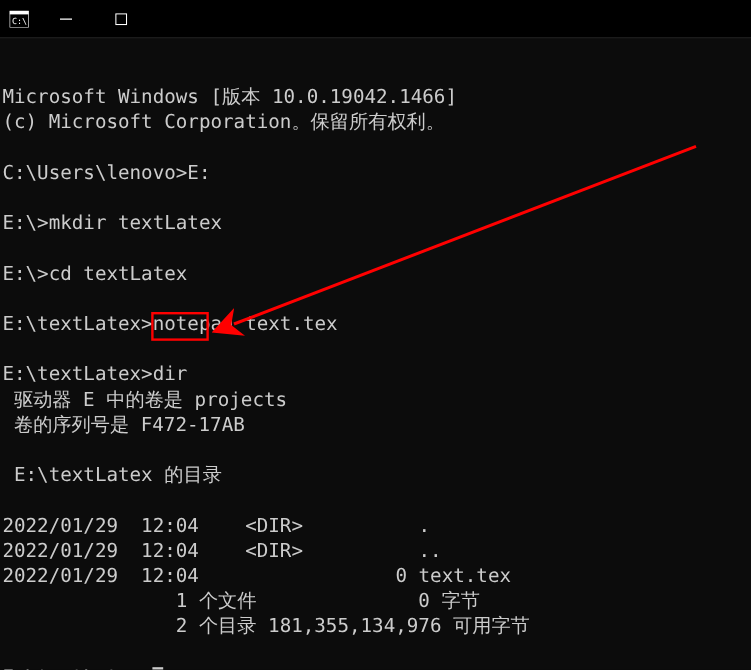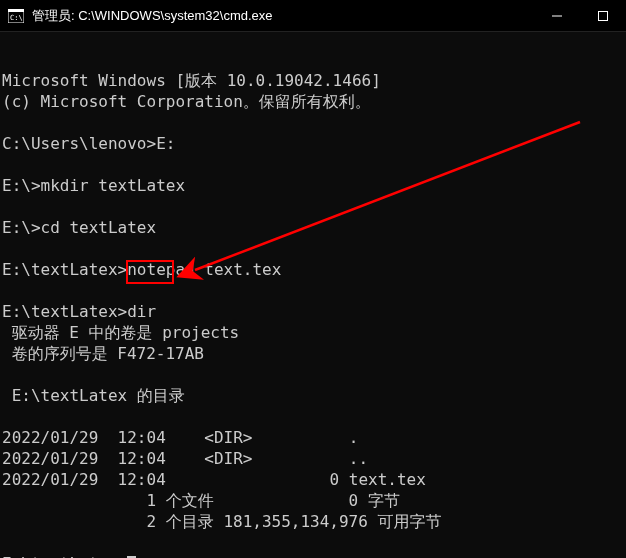--- a/index.html
+++ b/index.html
@@ -74,21 +74,20 @@
 <body>
 
 <div class="titlebar">
   <div class="icon-slot">
     <svg width="16" height="14" viewBox="0 0 16 14">
       <rect x="0" y="0" width="16" height="14" fill="#000" stroke="#fff" stroke-width="1"></rect>
       <rect x="0" y="0" width="16" height="3" fill="#fff"></rect>
       <text x="2" y="11" font-size="7" fill="#fff" font-family="monospace">C:\</text>
     </svg>
   </div>
-  <div class="title-text">管理员: C:\WINDOWS\system32\cmd.exe</div>
   <div class="win-controls">
     <div class="win-btn">
       <svg width="10" height="10" viewBox="0 0 10 10">
           <line x1="0" y1="5" x2="10" y2="5" stroke="#fff" stroke-width="1"></line>
         </svg>
     </div>
     <div class="win-btn">
       <svg width="10" height="10" viewBox="0 0 10 10">
           <rect x="0.5" y="0.5" width="9" height="9" fill="none" stroke="#fff" stroke-width="1"></rect>
         </svg>

